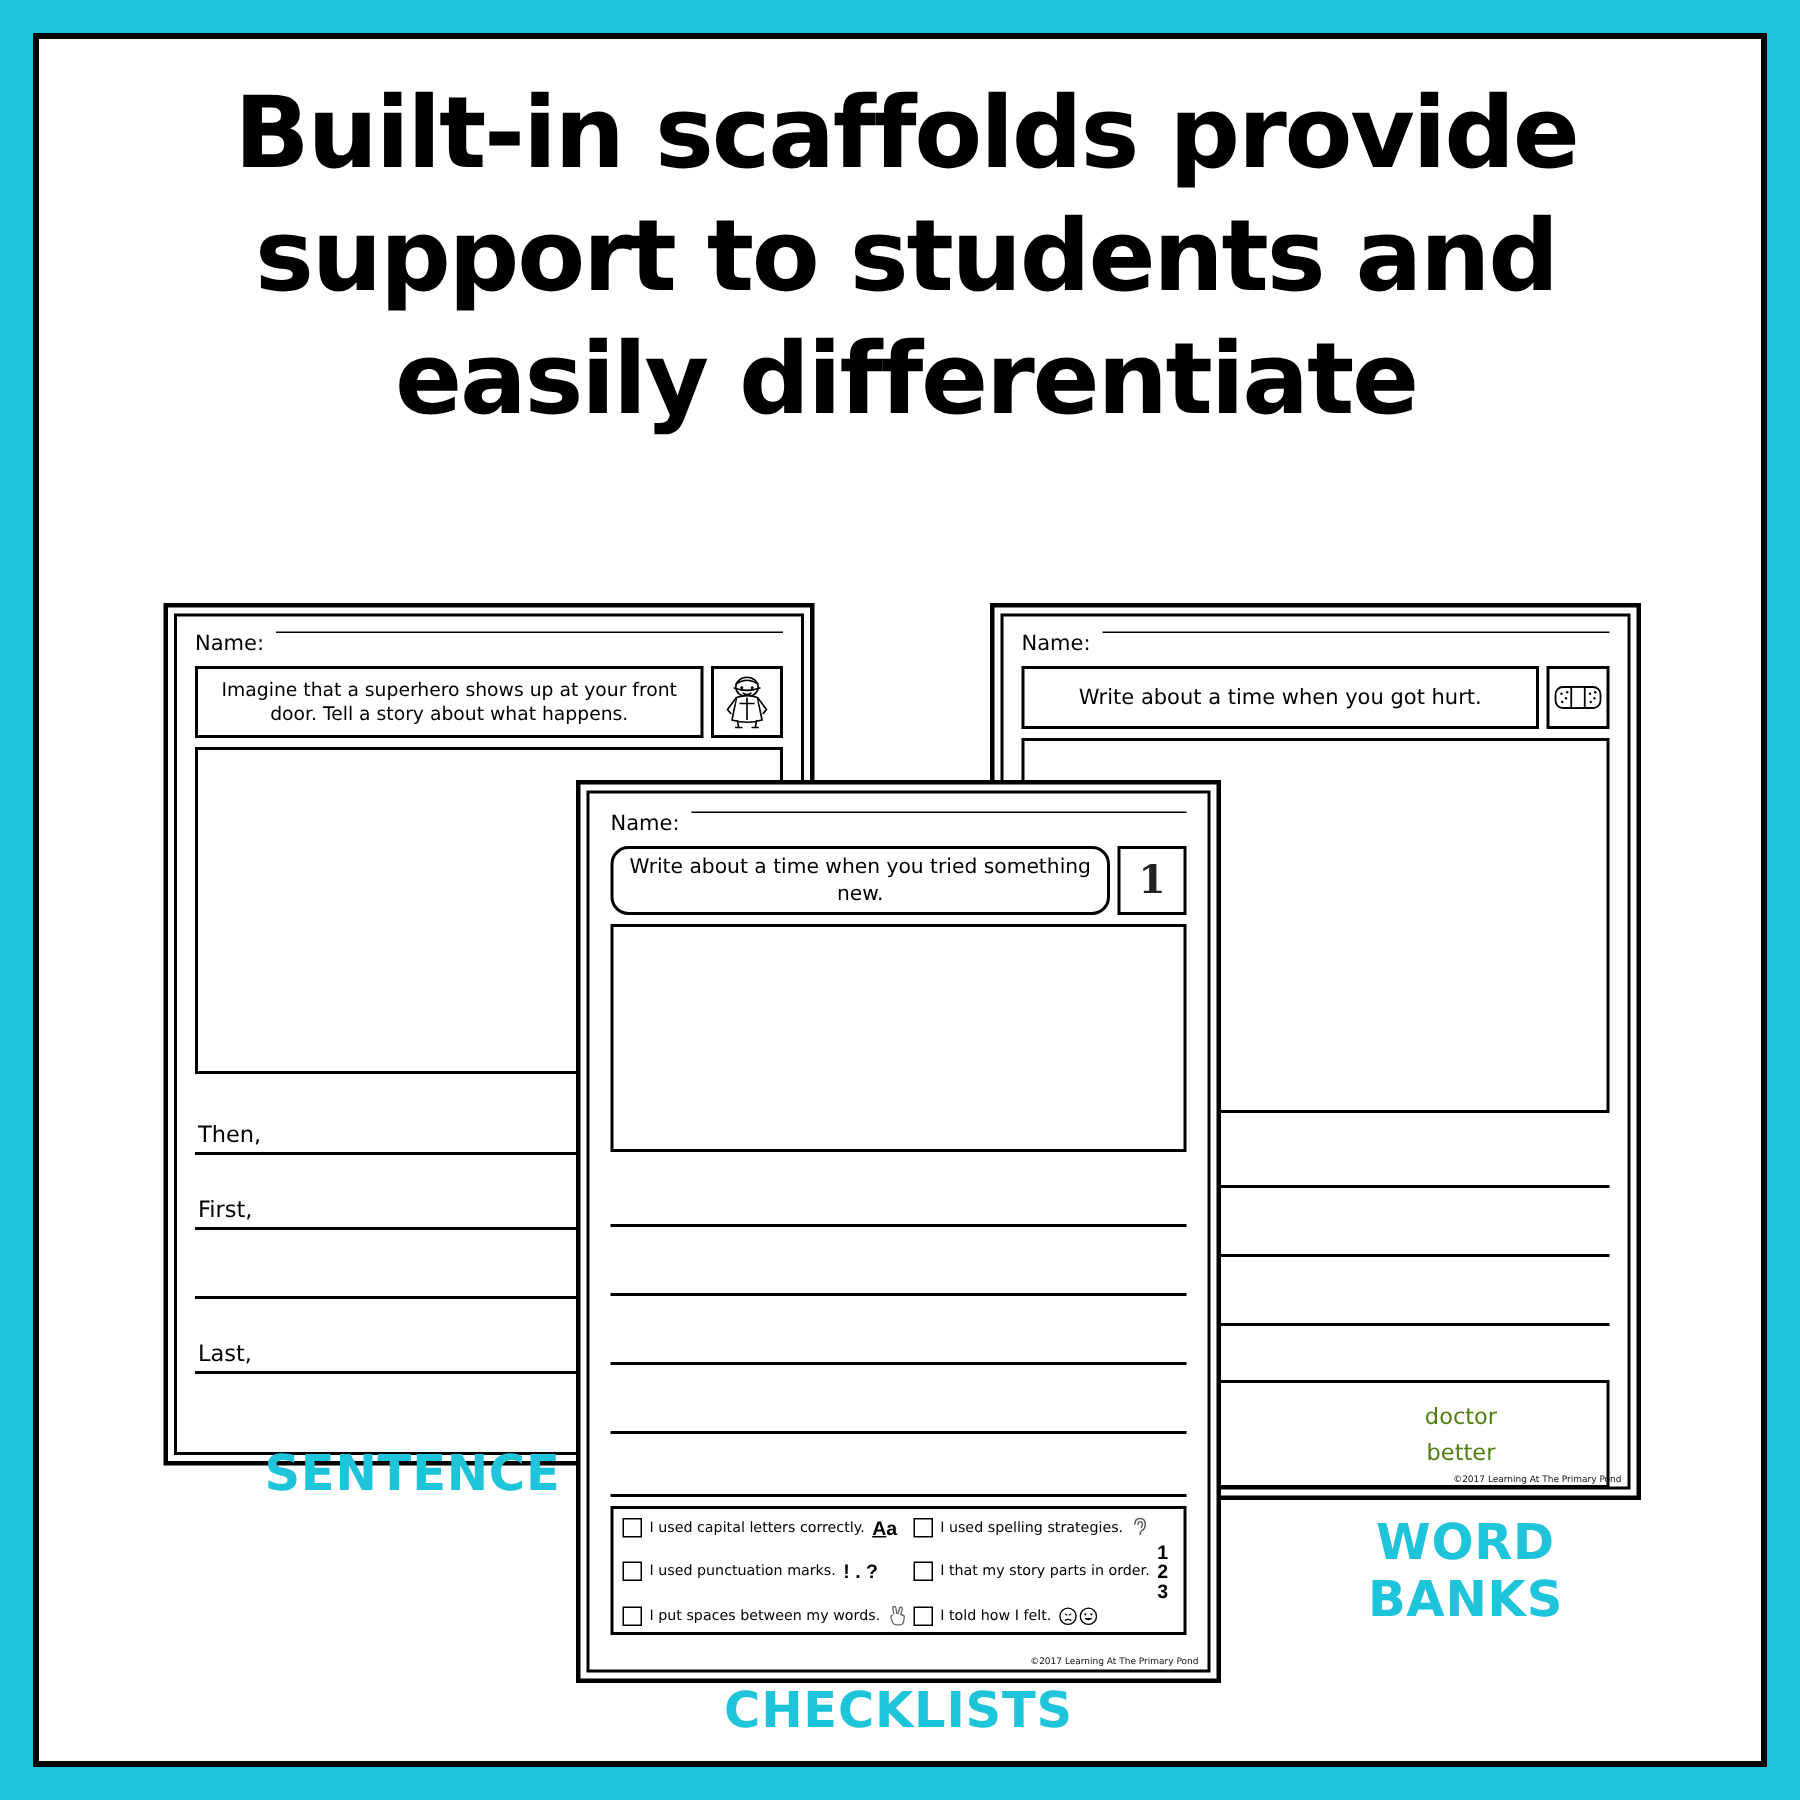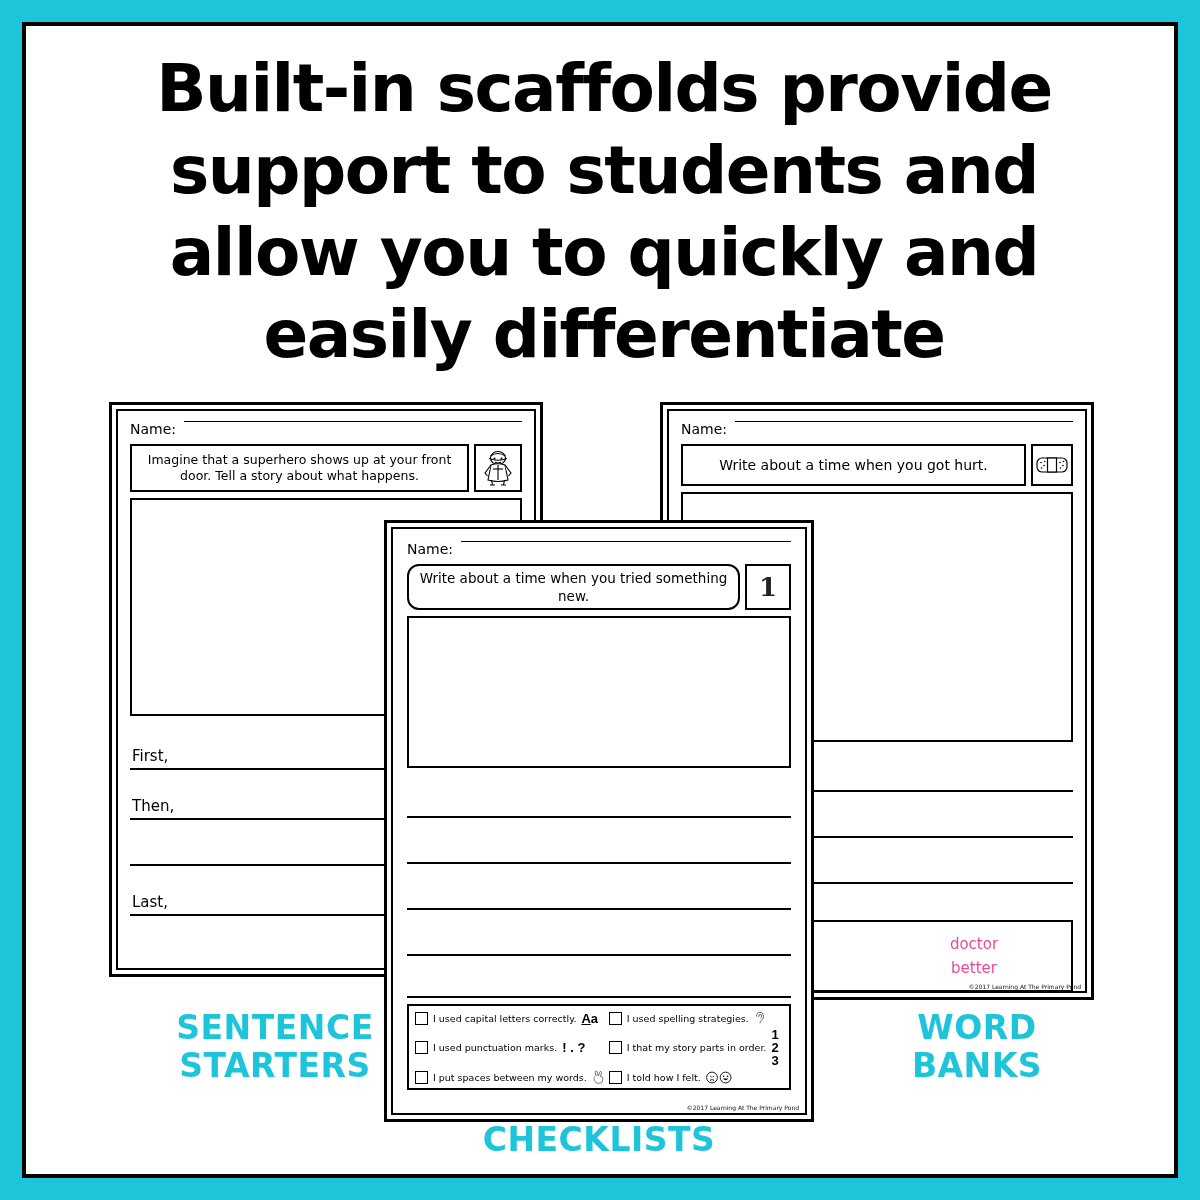--- a/index.html
+++ b/index.html
@@ -89,21 +89,21 @@
 
   .wordbank {
     border: 2px solid #000;
     display: grid; grid-template-columns: 1fr 1fr;
     align-content: center;
     row-gap: 6px;
     padding: 8px 0;
     font-family: "DejaVu Sans", sans-serif;
     font-size: 15px;
     text-align: center;
-    color: #ec4899;
+    color: #4d7c0f;
   }
 
   .copyright {
     position: absolute; right: 4px; bottom: 1px;
     font-family: "DejaVu Sans", sans-serif;
     font-size: 6px;
     color: #111;
     white-space: nowrap;
   }
 
@@ -151,21 +151,20 @@
 </style>
 </head>
 <body>
 
 <div id="stage">
   <div id="card">
 
     <div id="headline">
       <div>Built-in scaffolds provide</div>
       <div>support to students and</div>
-      <div>allow you to quickly and</div>
       <div>easily differentiate</div>
     </div>
 
     <div class="sheet" style="left:83px; top:376px; width:434px; height:575px;">
       <div class="sheet-inner">
 
         <div class="namerow">
           <span class="namelbl">Name:</span>
           <span class="nameline"></span>
         </div>
@@ -190,24 +189,24 @@
               <path d="M10.5 31 L11.5 36 M23.5 31 L22.5 36"></path>
               <path d="M9 36 L14 36 M20 36 L25 36"></path>
             </svg>
           </div>
         </div>
 
         <div class="drawbox" style="height:218px;"></div>
 
         <div class="lines" style="margin-top:4px;">
           <div class="starterline" style="height:50px;">
+            <span class="starterlbl">Then,</span>
+          </div>
+          <div class="starterline" style="height:50px;">
             <span class="starterlbl">First,</span>
-          </div>
-          <div class="starterline" style="height:50px;">
-            <span class="starterlbl">Then,</span>
           </div>
           <div class="wline" style="height:46px;"></div>
           <div class="starterline" style="height:50px;">
             <span class="starterlbl">Last,</span>
           </div>
         </div>
 
       </div>
     </div>
 
@@ -347,23 +346,22 @@
               </svg>
             </span>
           </div>
 
         </div>
 
         <div class="copyright" style="bottom:2px; right:6px;">©2017 Learning At The Primary Pond</div>
       </div>
     </div>
 
-    <div class="caption" style="left:118px; top:983px; width:262px;">
+    <div class="caption" style="left:118px; top:937px; width:262px;">
       <div>SENTENCE</div>
-      <div>STARTERS</div>
     </div>
 
     <div class="caption" style="left:442px; top:1095px; width:262px;">
       <div>CHECKLISTS</div>
     </div>
 
     <div class="caption" style="left:820px; top:983px; width:262px;">
       <div>WORD</div>
       <div>BANKS</div>
     </div>

